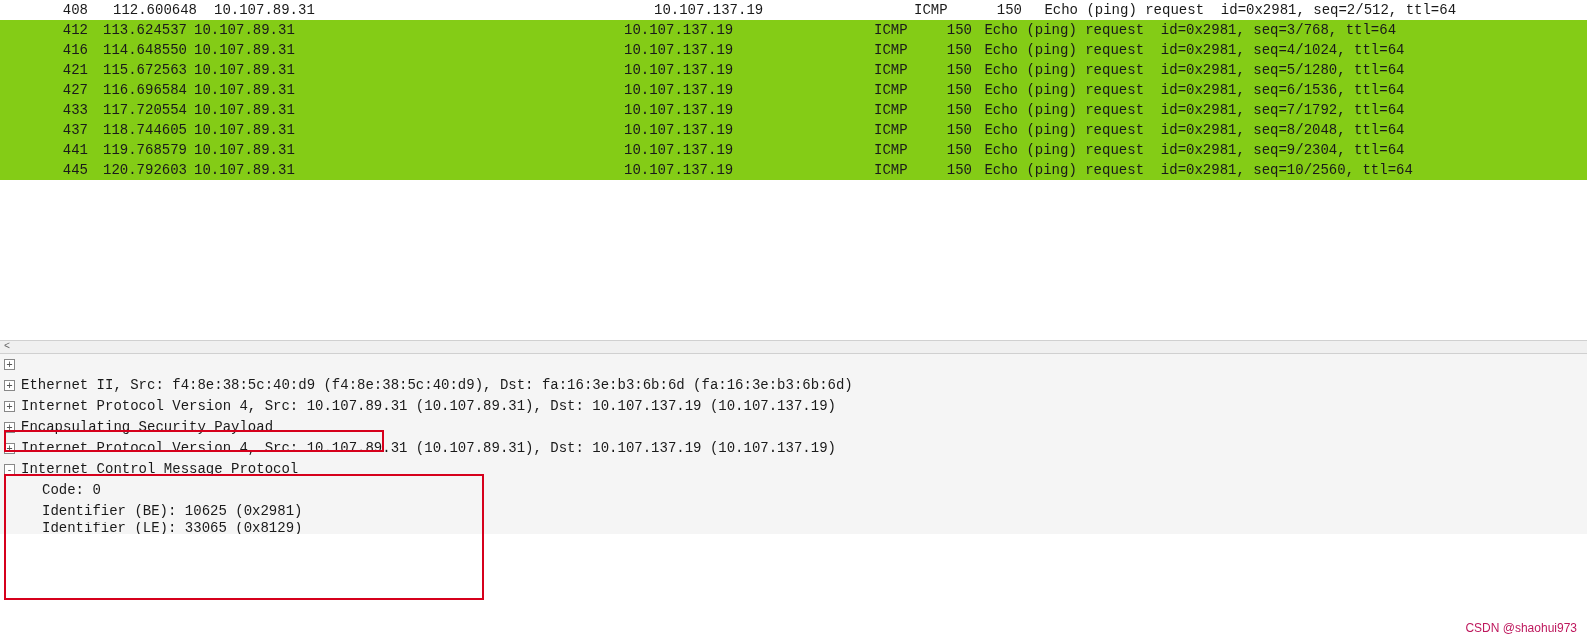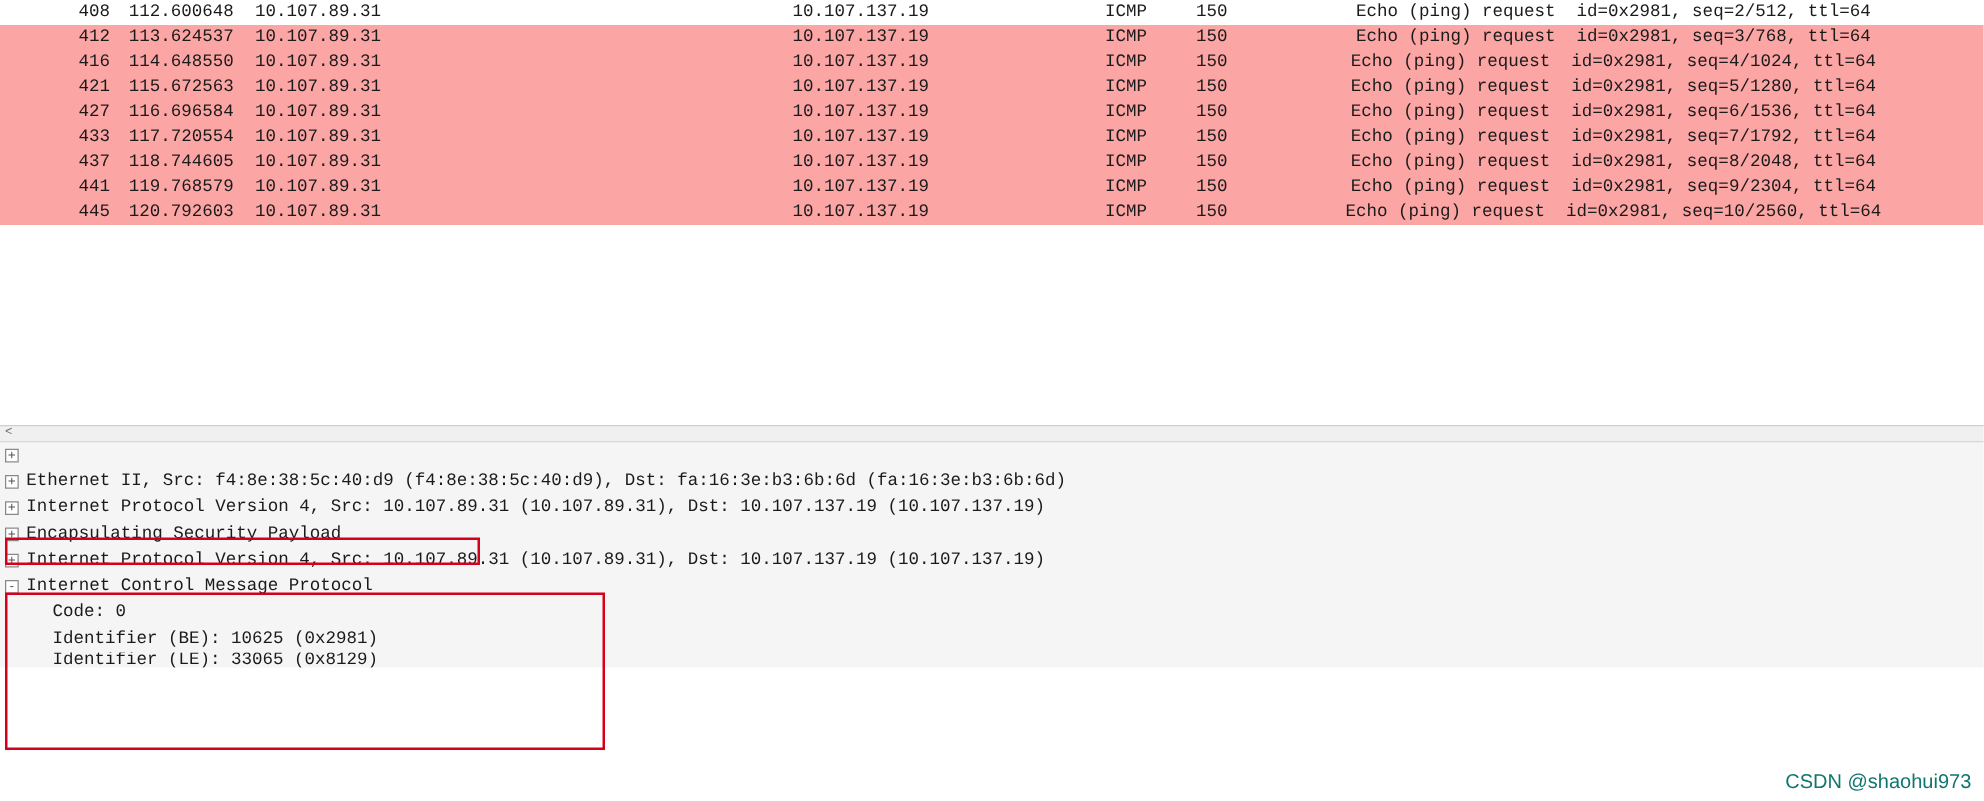--- a/index.html
+++ b/index.html
@@ -17,29 +17,29 @@
       background: #fff;
     }
     .packet-row {
       display: flex;
       padding-left: 20px;
       height: 20px;
       line-height: 20px;
       white-space: pre;
       color: #1a1a1a;
     }
-    .packet-row.highlighted { background: #fca5a5; }
-    .packet-row.plain { background: #fff; }
+    .packet-row.highlighted { background: #84cc16; }
+    .packet-row.plain { background: #fff; gap: 10px; }
     .col-no { width: 76px; text-align: right; padding-right: 8px; display: inline-block; }
     .col-time { width: 98px; text-align: center; display: inline-block; }
-    .col-src { width: 430px; text-align: left; display: inline-block; margin-left: 10px; }
+    .col-src { width: 430px; text-align: left; display: inline-block; }
     .col-dst { width: 250px; text-align: left; display: inline-block; }
     .col-proto { width: 60px; text-align: left; display: inline-block; }
     .col-len { width: 42px; text-align: right; padding-right: 4px; display: inline-block; }
-    .col-info { flex: 1; text-align: center; display: inline-block; }
+    .col-info { flex: 1; text-align: left; display: inline-block; }
     
     .divider-area {
       height: 160px;
       background: #fff;
     }
     .scroll-chevron {
       height: 14px;
       background: #f0f0f0;
       border-top: 1px solid #d0d0d0;
       border-bottom: 1px solid #d0d0d0;
@@ -92,23 +92,23 @@
       top: 474px;
       width: 480px;
       height: 126px;
       border: 2px solid #d6001c;
       pointer-events: none;
     }
     .watermark {
       position: absolute;
       right: 10px;
       bottom: 6px;
-      color: #0f766e;
+      color: #be185d;
       font-family: sans-serif;
-      font-size: 16px;
+      font-size: 12px;
     }
   </style>
 </head>
 <body>
 
 <div class="packet-list" id="packet-list">
     <div class="packet-row plain"><span class="col-no">408</span><span class="col-time">112.600648</span><span class="col-src">10.107.89.31</span><span class="col-dst">10.107.137.19</span><span class="col-proto">ICMP</span><span class="col-len">150</span><span class="col-info"> Echo (ping) request  id=0x2981, seq=2/512, ttl=64</span></div>
     <div class="packet-row highlighted"><span class="col-no">412</span><span class="col-time">113.624537</span><span class="col-src">10.107.89.31</span><span class="col-dst">10.107.137.19</span><span class="col-proto">ICMP</span><span class="col-len">150</span><span class="col-info"> Echo (ping) request  id=0x2981, seq=3/768, ttl=64</span></div>
     <div class="packet-row highlighted"><span class="col-no">416</span><span class="col-time">114.648550</span><span class="col-src">10.107.89.31</span><span class="col-dst">10.107.137.19</span><span class="col-proto">ICMP</span><span class="col-len">150</span><span class="col-info"> Echo (ping) request  id=0x2981, seq=4/1024, ttl=64</span></div>
     <div class="packet-row highlighted"><span class="col-no">421</span><span class="col-time">115.672563</span><span class="col-src">10.107.89.31</span><span class="col-dst">10.107.137.19</span><span class="col-proto">ICMP</span><span class="col-len">150</span><span class="col-info"> Echo (ping) request  id=0x2981, seq=5/1280, ttl=64</span></div>

